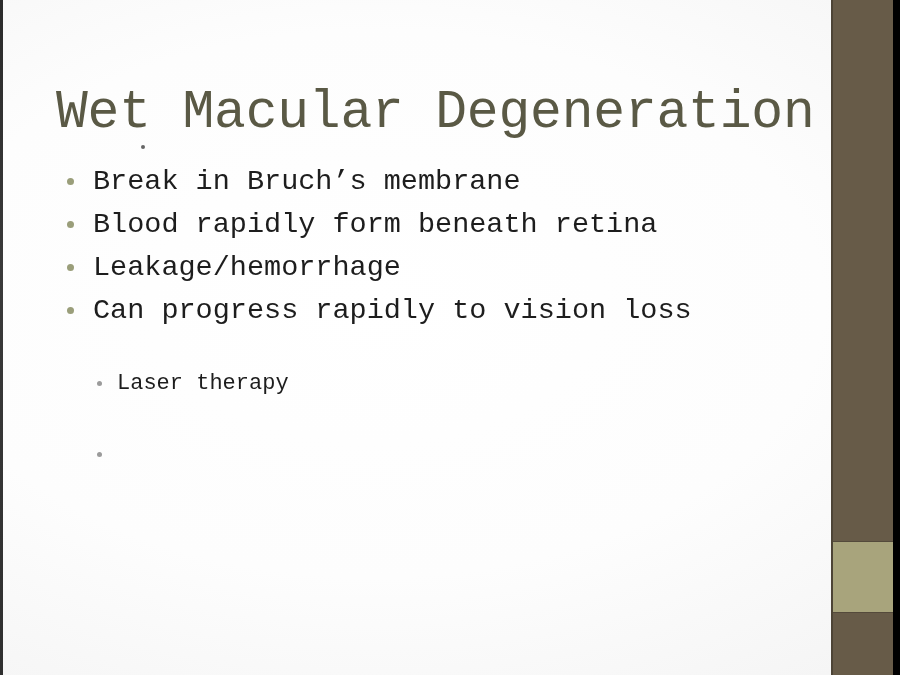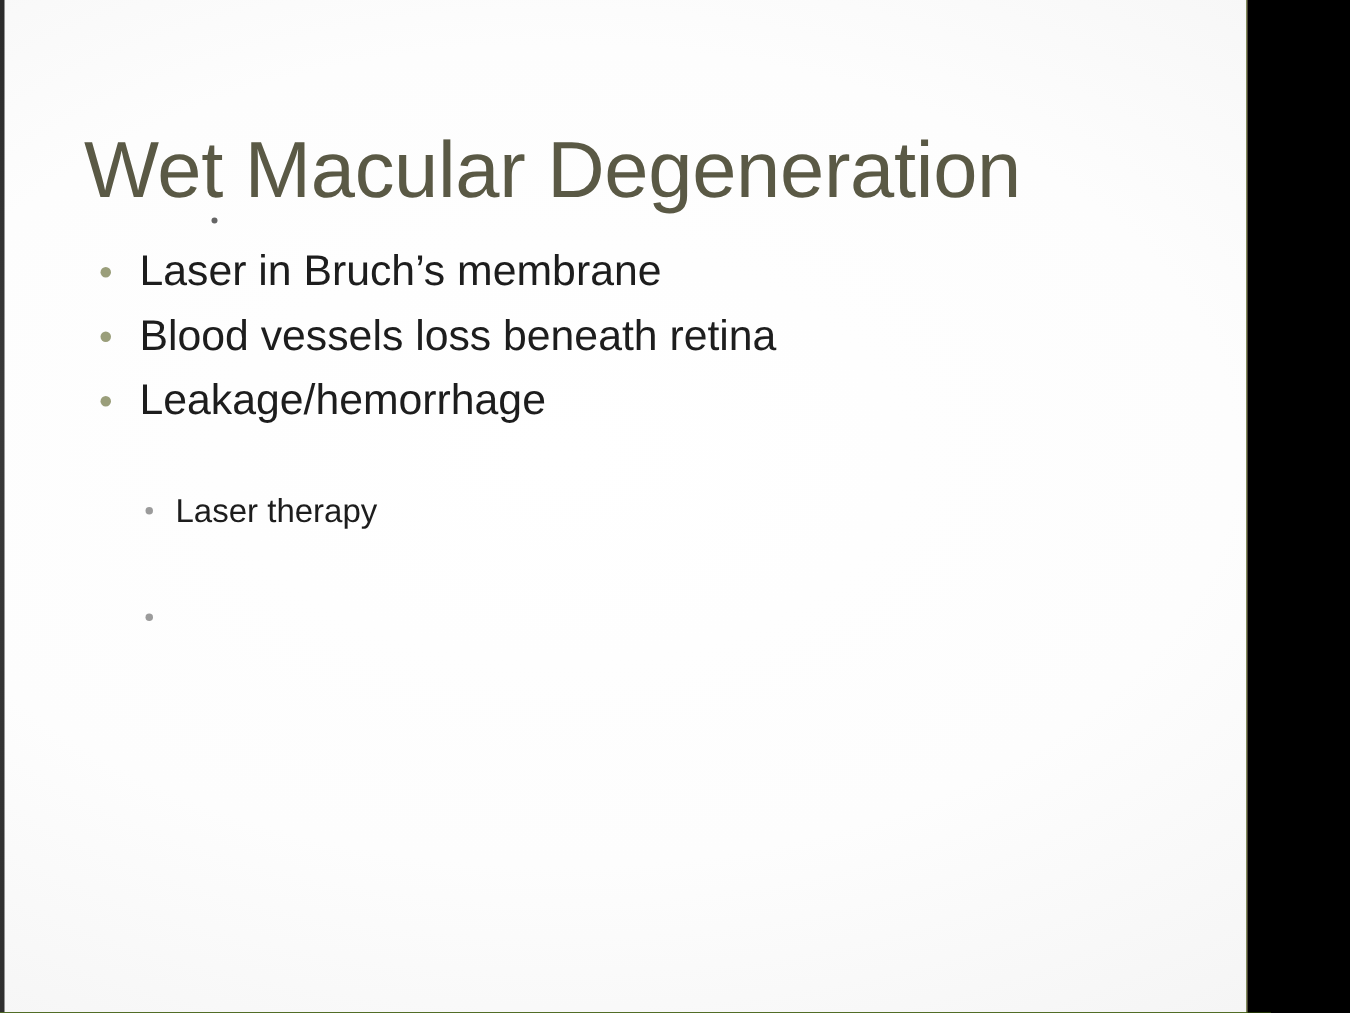--- a/index.html
+++ b/index.html
@@ -2,25 +2,25 @@
 <html><head>
 <meta charset="utf-8">
 <style>
   html, body {
     margin: 0;
     padding: 0;
     background: #000;
   }
   #slide {
     position: relative;
-    width: 832px;
+    width: 900px;
     height: 675px;
     overflow: hidden;
-    background: #84cc16;
-    font-family: Liberation Sans, sans-serif;
+    background: #eab308;
+    font-family: Liberation Mono, monospace;
   }
   
   #canvas {
     position: absolute;
     left: 0;
     top: 0;
     width: 831px;
     height: 675px;
     background:
       radial-gradient(ellipse 120% 90% at 45% 45%, #ffffff 0%, #fdfdfd 45%, #f4f4f4 80%, #ececec 100%);
@@ -152,33 +152,37 @@
   <div id="left-border"></div>
 
   <h1 id="title">Wet Macular Degeneration</h1>
 
   <div id="stray-dot"></div>
 
   <div id="body-list">
 
     <div class="lvl1">
       <span class="bullet"></span>
-      <span>Laser in Bruch’s membrane</span>
+      <span>Break in Bruch’s membrane</span>
     </div>
 
     <div class="lvl1">
       <span class="bullet"></span>
-      <span>Blood vessels loss beneath retina</span>
+      <span>Blood rapidly form beneath retina</span>
     </div>
 
     <div class="lvl1">
       <span class="bullet"></span>
       <span>Leakage/hemorrhage</span>
     </div>
 
+    <div class="lvl1">
+      <span class="bullet"></span>
+      <span>Can progress rapidly to vision loss</span>
+    </div>
 
 
     <div class="lvl2">
       <span class="bullet"></span>
       <span>Laser therapy</span>
     </div>
 
     <div class="lvl2">
       <span class="bullet"></span>
     </div>

